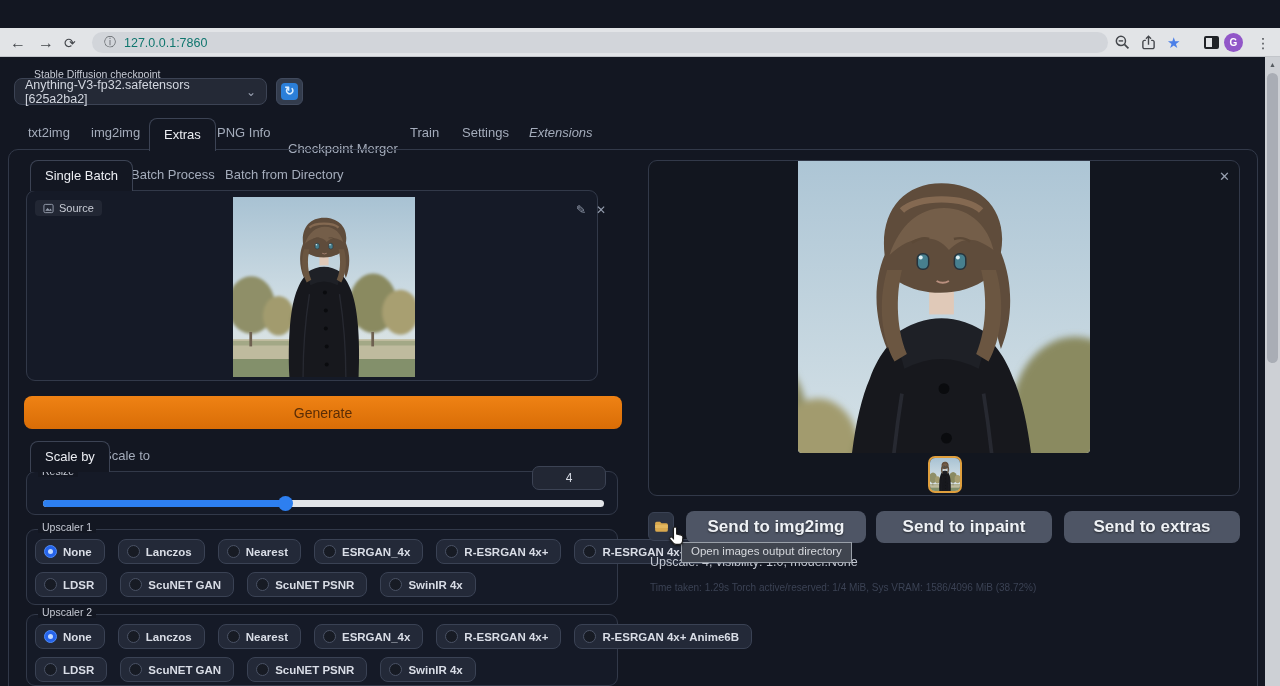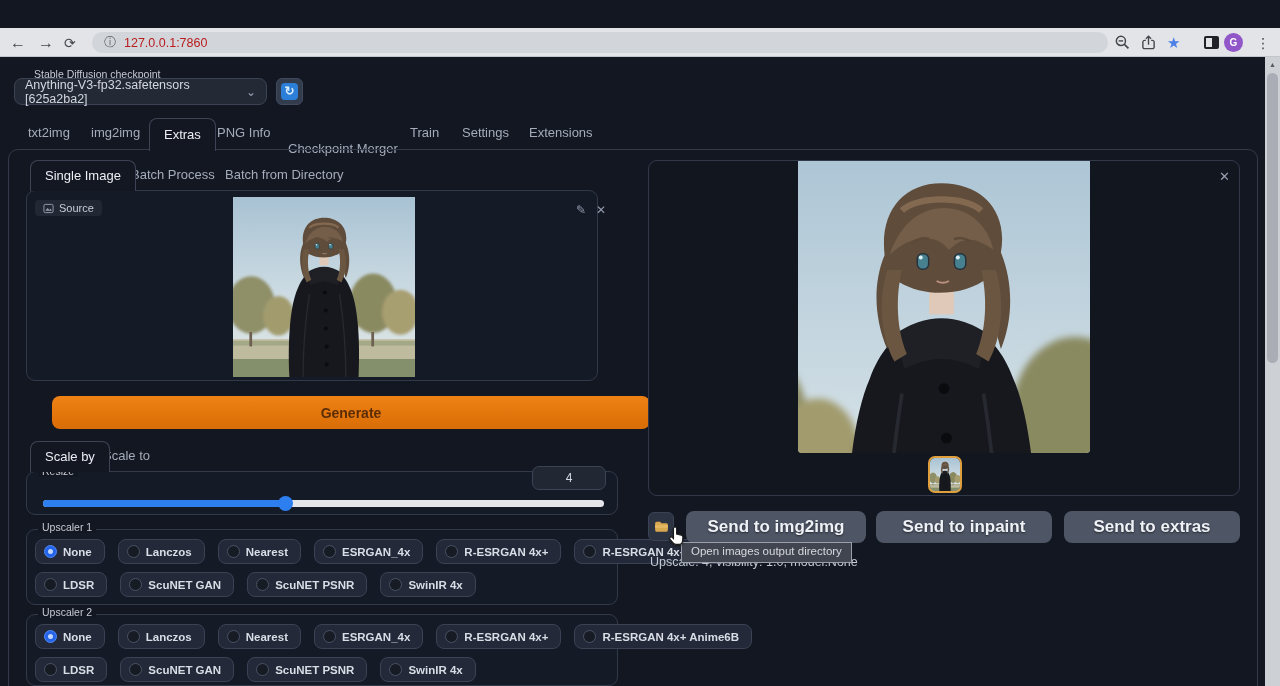--- a/index.html
+++ b/index.html
@@ -17,21 +17,21 @@
   .wcontrols { position:absolute; right:0; top:0; height:28px; display:flex; align-items:center; gap:26px; padding-right:14px; }
   .wc { font-size:13px; color:#3e3a28; line-height:1; }
   .wc-restore { width:9px; height:9px; border:1.5px solid #3e3a28; border-radius:1px; }
 
   .toolbar { position:absolute; left:0; top:28px; width:1280px; height:29px; background:#e2e4e7; border-bottom:1px solid #c2c5ca; }
   .navbtn { position:absolute; top:0; height:29px; display:flex; align-items:center; font-size:16px; color:#44474c; }
   .nav-back { left:10px; } .nav-fwd { left:38px; } .nav-reload { left:64px; font-size:14px; }
   .addressbar { position:absolute; left:92px; top:4px; width:1016px; height:21px; background:#d2d5da; border-radius:11px;
                 display:flex; align-items:center; padding:0 12px; gap:8px; }
   .info-glyph { font-size:12px; color:#5f6368; }
-  .url { font-size:12.5px; color:#b91c1c; }
+  .url { font-size:12.5px; color:#0f766e; }
   .tb-ic { position:absolute; top:0; height:29px; display:flex; align-items:center; }
   .ic-zoom { left:1114px; } .ic-share { left:1140px; } .ic-star { left:1167px; font-size:15px; color:#4c80e8; }
   .ic-side { left:1204px; } .ic-avatar { left:1224px; } .ic-menu { left:1256px; font-size:14px; color:#44474c; }
   .sidepanel-box { width:15px; height:13px; border:2px solid #202227; border-radius:2px; position:relative; }
   .sidepanel-box::after { content:""; position:absolute; right:0; top:0; width:5px; height:100%; background:#202227; }
   .avatar-circle { width:19px; height:19px; border-radius:50%; background:#9156c8; color:#fff; font-size:10px; font-weight:bold;
                    display:flex; align-items:center; justify-content:center; }
 
   
   .page { position:absolute; left:0; top:57px; width:1266px; height:629px; background:#131722; color:#c9cdd6; }
@@ -42,41 +42,41 @@
   .ckpt-value { font-size:12.5px; color:#d3d7e0; }
   .ckpt-chev { font-size:12px; color:#98a0b0; }
   .ckpt-refresh { position:absolute; left:276px; top:21px; width:27px; height:27px; background:#333c4d; border:1px solid #414a5d;
                   border-radius:6px; display:flex; align-items:center; justify-content:center; }
   .refresh-glyph { width:17px; height:17px; background:#2b7fd9; border-radius:4px; color:#d8ecff; font-size:12px; line-height:16px;
                    text-align:center; font-weight:bold; }
 
   .mtab { position:absolute; top:68px; font-size:13px; color:#a4acbb; }
   .mtab.active { top:61px; height:33px; line-height:31px; padding:0 14px; color:#eceef3; background:#131722;
                  border:1px solid #3c4354; border-bottom:none; border-radius:8px 8px 0 0; z-index:3;text-align:center; }
-  .mt0{left:28px;} .mt1{left:91px;} .mt2{left:149px;} .mt3{left:217px;} .mt4{left:288px;margin-top:16px;} .mt5{left:410px;} .mt6{left:462px;} .mt7{left:529px;}
+  .mt0{left:28px;} .mt1{left:91px;} .mt2{left:149px;} .mt3{left:217px;} .mt4{left:288px;margin-top:16px;} .mt5{left:410px;} .mt6{left:462px;} .mt7{left:529px;font-style:italic;}
 
   .content-frame { position:absolute; left:8px; top:92px; width:1250px; height:560px; border:1px solid #323949; border-radius:10px; }
 
   
   .subtab { position:absolute; font-size:13px; color:#a4acbb; }
   .subtab.active { left:30px; top:103px; height:31px; line-height:29px; padding:0 14px; color:#eceef3; background:#131722;
                    border:1px solid #3c4354; border-bottom:none; border-radius:8px 8px 0 0; z-index:3; }
   .st1 { left:131px; top:110px; } .st2 { left:225px; top:110px; }
 
   .source-panel { position:absolute; left:26px; top:133px; width:572px; height:191px; background:#151a27;
                   border:1px solid #323949; border-radius:9px; }
   .source-chip { position:absolute; left:8px; top:9px; background:#222734; border-radius:4px; padding:2px 8px;
                  display:flex; align-items:center; gap:5px; font-size:11px; color:#c9cdd6; }
   .src-edit { position:absolute; left:549px; top:12px; font-size:12px; color:#939cad; }
   .src-clear { position:absolute; left:569px; top:12px; font-size:12px; color:#939cad; }
   .source-img { position:absolute; left:206px; top:6px; width:182px; height:180px; }
 
   .generate-btn { position:absolute; left:24px; top:339px; width:598px; height:33px; border-radius:8px;
                   background:linear-gradient(180deg,#ef8214,#d96d06); display:flex; align-items:center; justify-content:center;
-                  font-size:14px; font-weight:bold; color:#5a2d06; cursor:pointer;margin-left:28px; }
+                  font-size:14px; font-weight:normal; color:#5a2d06; cursor:pointer; }
 
   .scaletab { position:absolute; font-size:13px; color:#a4acbb; }
   .scaletab.active { left:30px; top:384px; height:31px; line-height:29px; padding:0 14px; color:#eceef3; background:#131722;
                      border:1px solid #3c4354; border-bottom:none; border-radius:8px 8px 0 0; z-index:3; }
   .sc1 { left:103px; top:391px; }
 
   .resize-panel { position:absolute; left:26px; top:414px; width:592px; height:44px; background:#151a27;
                   border:1px solid #323949; border-radius:9px; }
   .resize-label { position:absolute; left:38px; top:408px; font-size:10.5px; color:#c6cad4; background:#131722; padding:0 4px; z-index:2; }
   .resize-value { position:absolute; left:532px; top:409px; width:74px; height:24px; background:#222734; border:1px solid #3c4354;
@@ -247,21 +247,21 @@
     <span class="mtab mt1">img2img</span>
     <span class="mtab active mt2">Extras</span>
     <span class="mtab mt3">PNG Info</span>
     <span class="mtab mt4">Checkpoint Merger</span>
     <span class="mtab mt5">Train</span>
     <span class="mtab mt6">Settings</span>
     <span class="mtab mt7">Extensions</span>
 
     <div class="content-frame"></div>
 
-    <span class="subtab active">Single Image</span>
+    <span class="subtab active">Single Batch</span>
     <span class="subtab st1">Batch Process</span>
     <span class="subtab st2">Batch from Directory</span>
 
     <div class="source-panel">
       <span class="source-chip">
         <svg width="11" height="11" viewBox="0 0 12 12">
             <rect x="1" y="1.5" width="10" height="9" rx="1.5" fill="none" stroke="#9aa2b1"></rect>
             <path d="M2.5 8.5 l2.5 -3 2 2.2 1.5 -1.7 1 2.5 z" fill="#9aa2b1"></path>
           </svg>
         <span>Source</span>
@@ -408,20 +408,21 @@
       </div>
     <div class="send-btn sb1">
         <span>Send to inpaint</span>
       </div>
     <div class="send-btn sb2">
         <span>Send to extras</span>
       </div>
 
     <span class="result-info">Upscale: 4, visibility: 1.0, model:None</span>
     <div class="tooltip"><span>Open images output directory</span></div>
+    <span class="footer-info">Time taken: 1.29s Torch active/reserved: 1/4 MiB, Sys VRAM: 1586/4096 MiB (38.72%)</span>
 
     <span class="hand-cursor">
       <svg width="24" height="26" viewBox="0 0 24 24">
           <path d="M9.5 13 V4.6 a1.55 1.55 0 0 1 3.1 0 V10 l4.6 1.1 a2.2 2.2 0 0 1 1.7 2.2 l-.5 4.2 a3.2 3.2 0 0 1 -3.2 2.9 h-3.1 a3.6 3.6 0 0 1 -2.7 -1.2 l-3.3 -3.8 a1.45 1.45 0 0 1 2.1 -2 l1.3 1.3 Z" fill="#ffffff" stroke="#1b1b1b" stroke-width="1.1"></path>
         </svg>
     </span>
   </div>
 
   <div class="scrollbar">
     <span class="scroll-up">▲</span>

